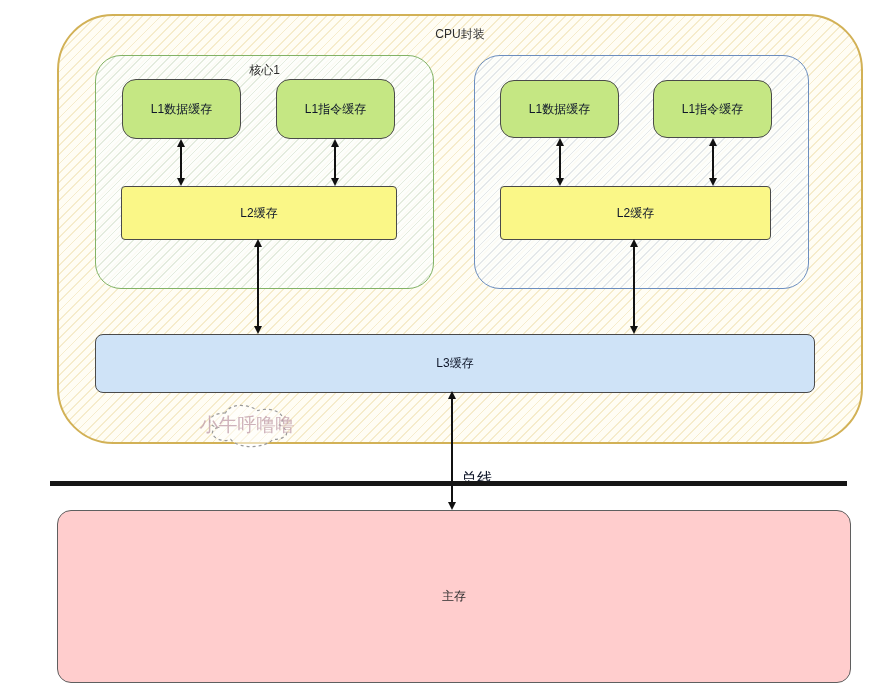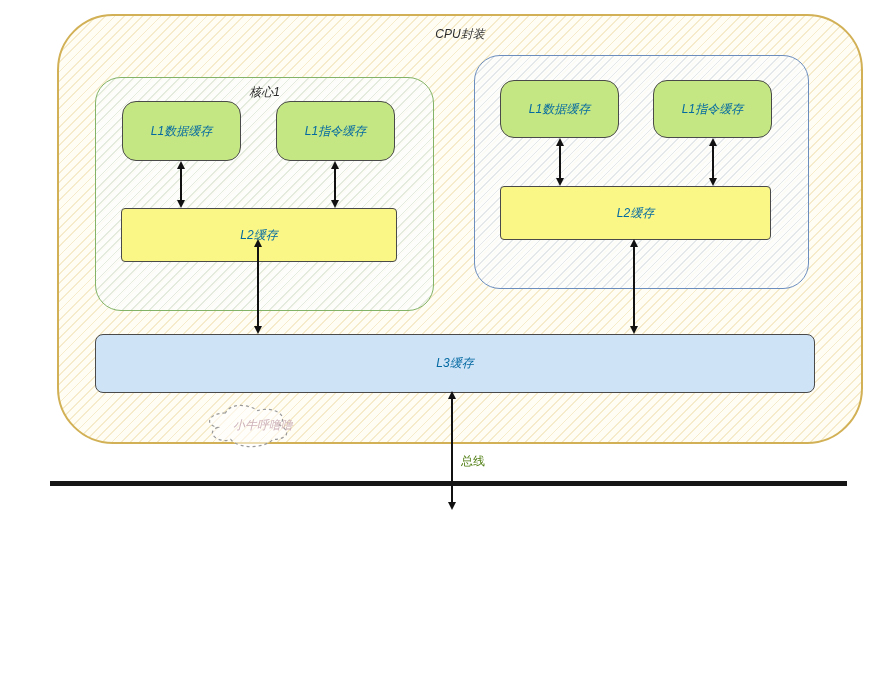--- a/index.html
+++ b/index.html
@@ -20,53 +20,51 @@
 
   
   .cpu-package {
     left: 57px; top: 14px; width: 806px; height: 430px;
     border: 2px solid #d2b156;
     border-radius: 56px;
     background-color: #fffdf4;
     background-image: repeating-linear-gradient(135deg,
       rgba(224,196,110,0.30) 0px, rgba(224,196,110,0.30) 1.3px,
       transparent 1.3px, transparent 6.5px);
-    font-style: italic;
   }
   .container-label {
     left: 0; right: 0; text-align: center;
     font-size: 12px; color: #2d2d2d;
   }
   .core {
     top: 39px; width: 339px; height: 234px;
     border-radius: 26px;
     background-color: rgba(253,254,252,0.85);
   }
   .core-1 {
     left: 36px;
     border: 1.5px solid #82b366;
     background-image: repeating-linear-gradient(135deg,
       rgba(140,170,120,0.22) 0px, rgba(140,170,120,0.22) 1.2px,
       transparent 1.2px, transparent 6.5px);
-    margin-top: 22px;
   }
   .core-2 {
     left: 415px; width: 335px;
     border: 1.5px solid #6c8ebf;
     background-image: repeating-linear-gradient(135deg,
       rgba(130,145,165,0.20) 0px, rgba(130,145,165,0.20) 1.2px,
       transparent 1.2px, transparent 6.5px);
   }
 
   
   .node {
     display: flex; align-items: center; justify-content: center;
     text-align: center;
     border: 1.3px solid #4a4a4a;
-    font-size: 12px; color: #0369a1;
+    font-size: 12px; color: #0f172a;
   }
   .l1 { width: 119px; height: 60px; border-radius: 14px; background: #c5e783; }
   .l2 { height: 54px; border-radius: 4px; background: #faf787; }
   .l3 {
     left: 36px; top: 318px; width: 720px; height: 59px;
     border-radius: 8px; background: #cfe3f7;
   }
   .memory {
     left: 57px; top: 510px; width: 794px; height: 173px;
     border: 1.3px solid #5f5f5f; border-radius: 14px;
@@ -87,31 +85,30 @@
     border-left: 4px solid transparent; border-right: 4px solid transparent;
     border-top: 8px solid #111;
   }
   .varrow .shaft {
     position: absolute; top: 5px; bottom: 5px; left: 4.2px;
     width: 1.6px; background: #111;
   }
 
   
   .bus-line { left: 50px; top: 481px; width: 797px; height: 5px; background: #161616; }
-  .bus-label { left: 461px; top: 453px; font-size: 12px; color: #4d7c0f; }
+  .bus-label { left: 461px; top: 469px; font-size: 16px; color: #0f172a; }
 
   
   .watermark { left: 145px; top: 385px; width: 86px; height: 48px; }
   .watermark svg { position: absolute; left: 0; top: 0; }
   .watermark .wm-text {
     position: absolute; left: 50%; top: 50%;
     transform: translate(-50%, -50%);
-    white-space: nowrap; font-size: 12px;
+    white-space: nowrap; font-size: 19px;
     color: rgba(197,164,175,0.85);
-    margin-left: 16px;
   }
 </style>
 </head>
 <body>
 
 <div id="canvas">
 
   <div class="abs cpu-package">
     <div class="abs container-label" style="top:10px;">CPU封装</div>
 
@@ -175,14 +172,17 @@
     </div>
   </div>
 
   <div class="varrow" style="left:447px; top:391px; height:119px;">
       <div class="shaft"></div>
     </div>
 
   <div class="abs bus-label">总线</div>
   <div class="abs bus-line"></div>
 
+  <div class="abs memory">
+    <span>主存</span>
+  </div>
 
 </div>
 
 </body></html>

